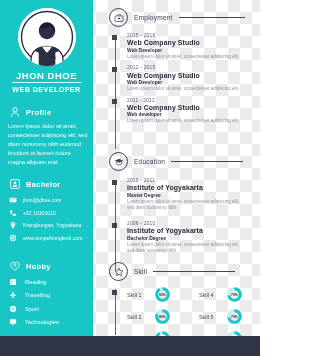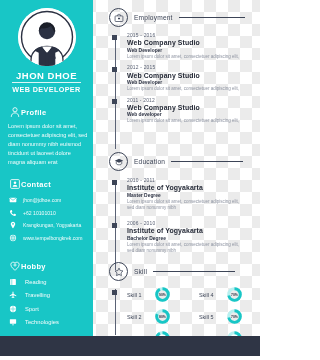--- a/index.html
+++ b/index.html
@@ -36,21 +36,21 @@
   }
   .rule{
     position:absolute;left:12px;top:82px;width:69px;height:1px;background:rgba(255,255,255,.85);
   }
   .role{
     position:absolute;left:0;top:85px;width:93px;text-align:center;
     font-size:7.2px;font-weight:bold;letter-spacing:.4px;color:#fff;
   }
 
   .sec{position:absolute;left:9px;}
-  .sec-head{display:flex;align-items:center;}
+  .sec-head{display:flex;align-items:center;gap:5px;}
   .sec-head .ic{width:12px;height:12px;display:block;flex:none;}
   .sec-title{font-size:7.5px;font-weight:bold;letter-spacing:.3px;color:#fff;}
 
   .profile-text{
     position:absolute;left:8px;top:122px;width:80px;
     font-size:5.6px;line-height:1.62;color:rgba(255,255,255,.95);
   }
 
   .contact-list{position:absolute;left:9px;top:196px;width:84px;}
   .contact-row{display:flex;align-items:center;gap:6px;margin-bottom:4.6px;}
@@ -138,21 +138,21 @@
     </div>
     <div class="profile-text">Lorem ipsum dolor sit amet, consectetuer adipiscing elit, sed diam nonummy nibh euismod tincidunt ut laoreet dolore magna aliquam erat</div>
 
     <div class="sec" style="top:178px;">
       <div class="sec-head">
         <svg class="ic" viewBox="0 0 24 24">
           <rect x="3.2" y="3.2" width="17.6" height="17.6" rx="2" fill="none" stroke="#fff" stroke-width="1.7"></rect>
           <circle cx="12" cy="9.6" r="2.6" fill="#fff"></circle>
           <path d="M7.4 17.4c0-2.6 2.1-4 4.6-4s4.6 1.4 4.6 4z" fill="#fff"></path>
         </svg>
-        <span class="sec-title">Contact</span>
+        <span class="sec-title">Bachelor</span>
       </div>
     </div>
 
     <div class="contact-list">
       <div class="contact-row">
         <svg class="ic" viewBox="0 0 24 24">
           <rect x="2" y="5" width="20" height="14" rx="1.4" fill="#fff"></rect>
           <path d="M3 6.4l9 6.4 9-6.4" fill="none" stroke="#18c6c6" stroke-width="1.8"></path>
         </svg>
         <span class="tx">jhon@jdhoe.com</span>

